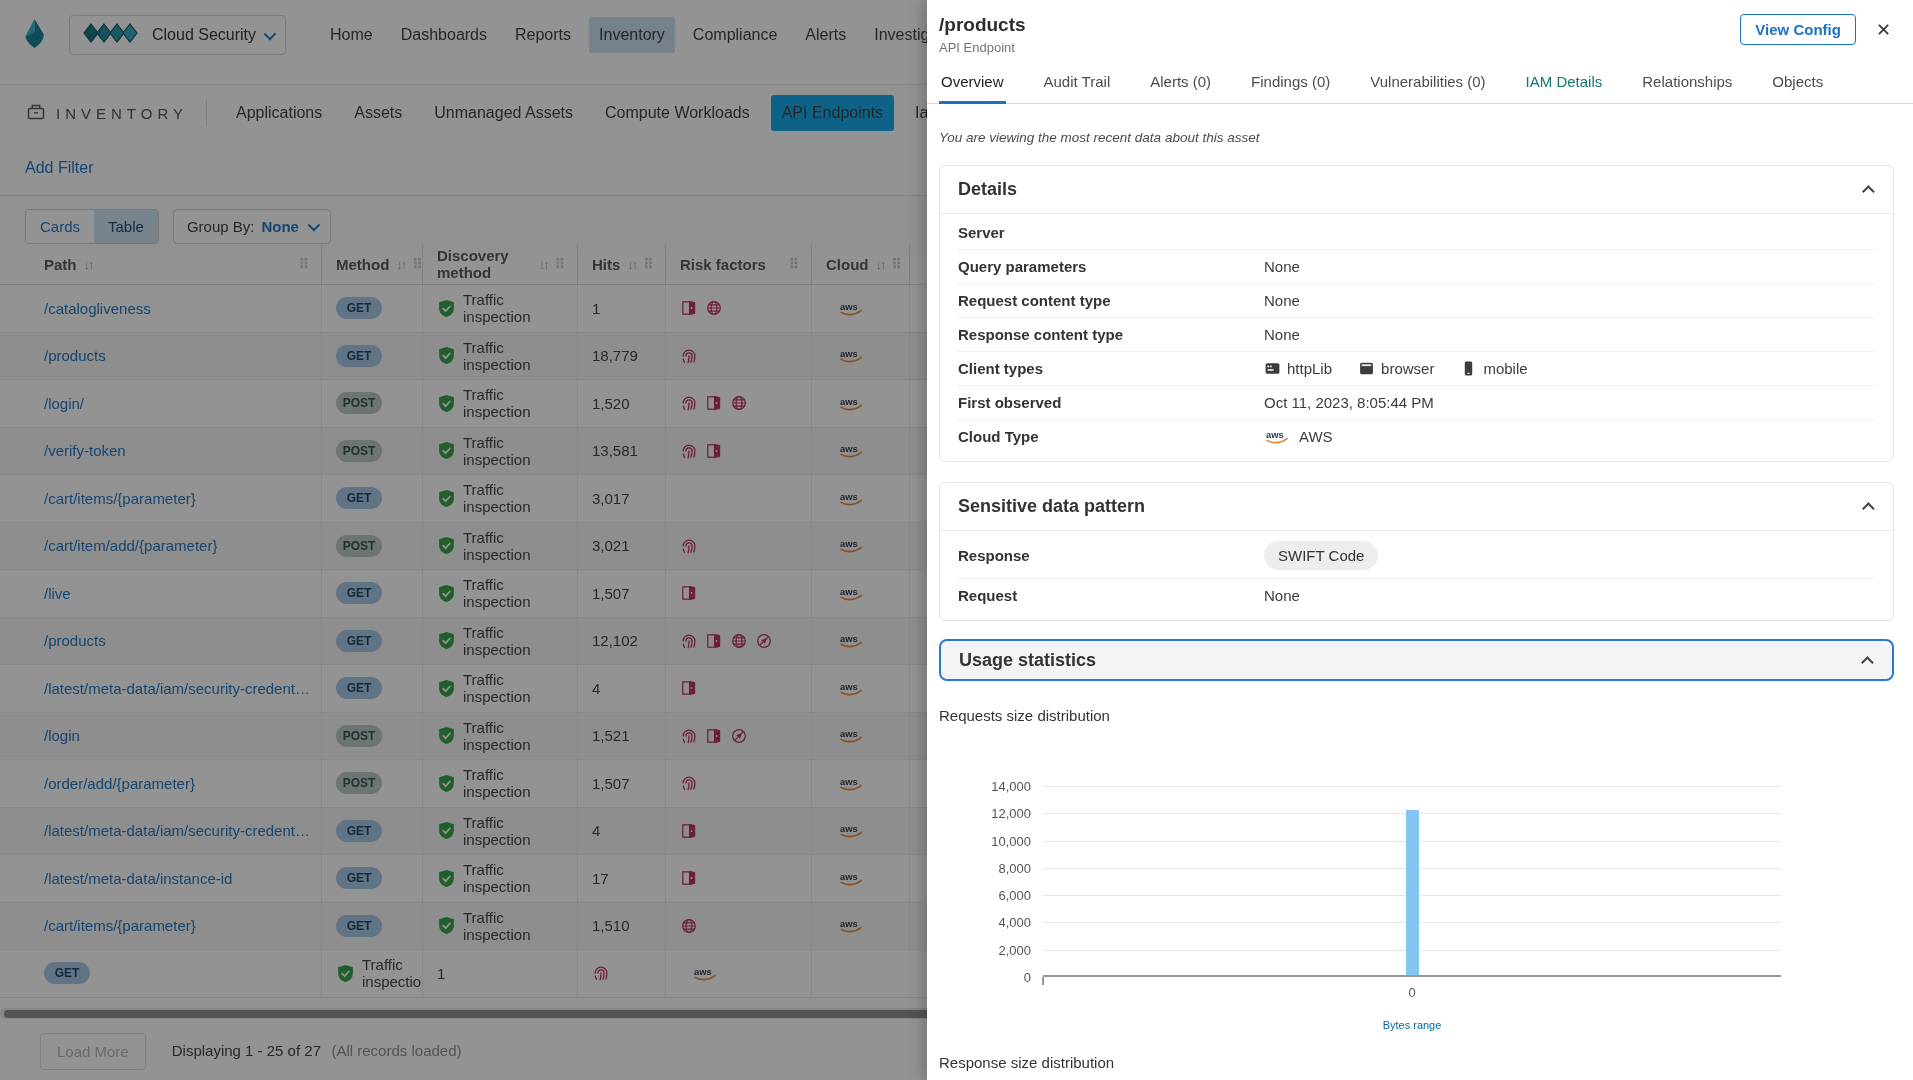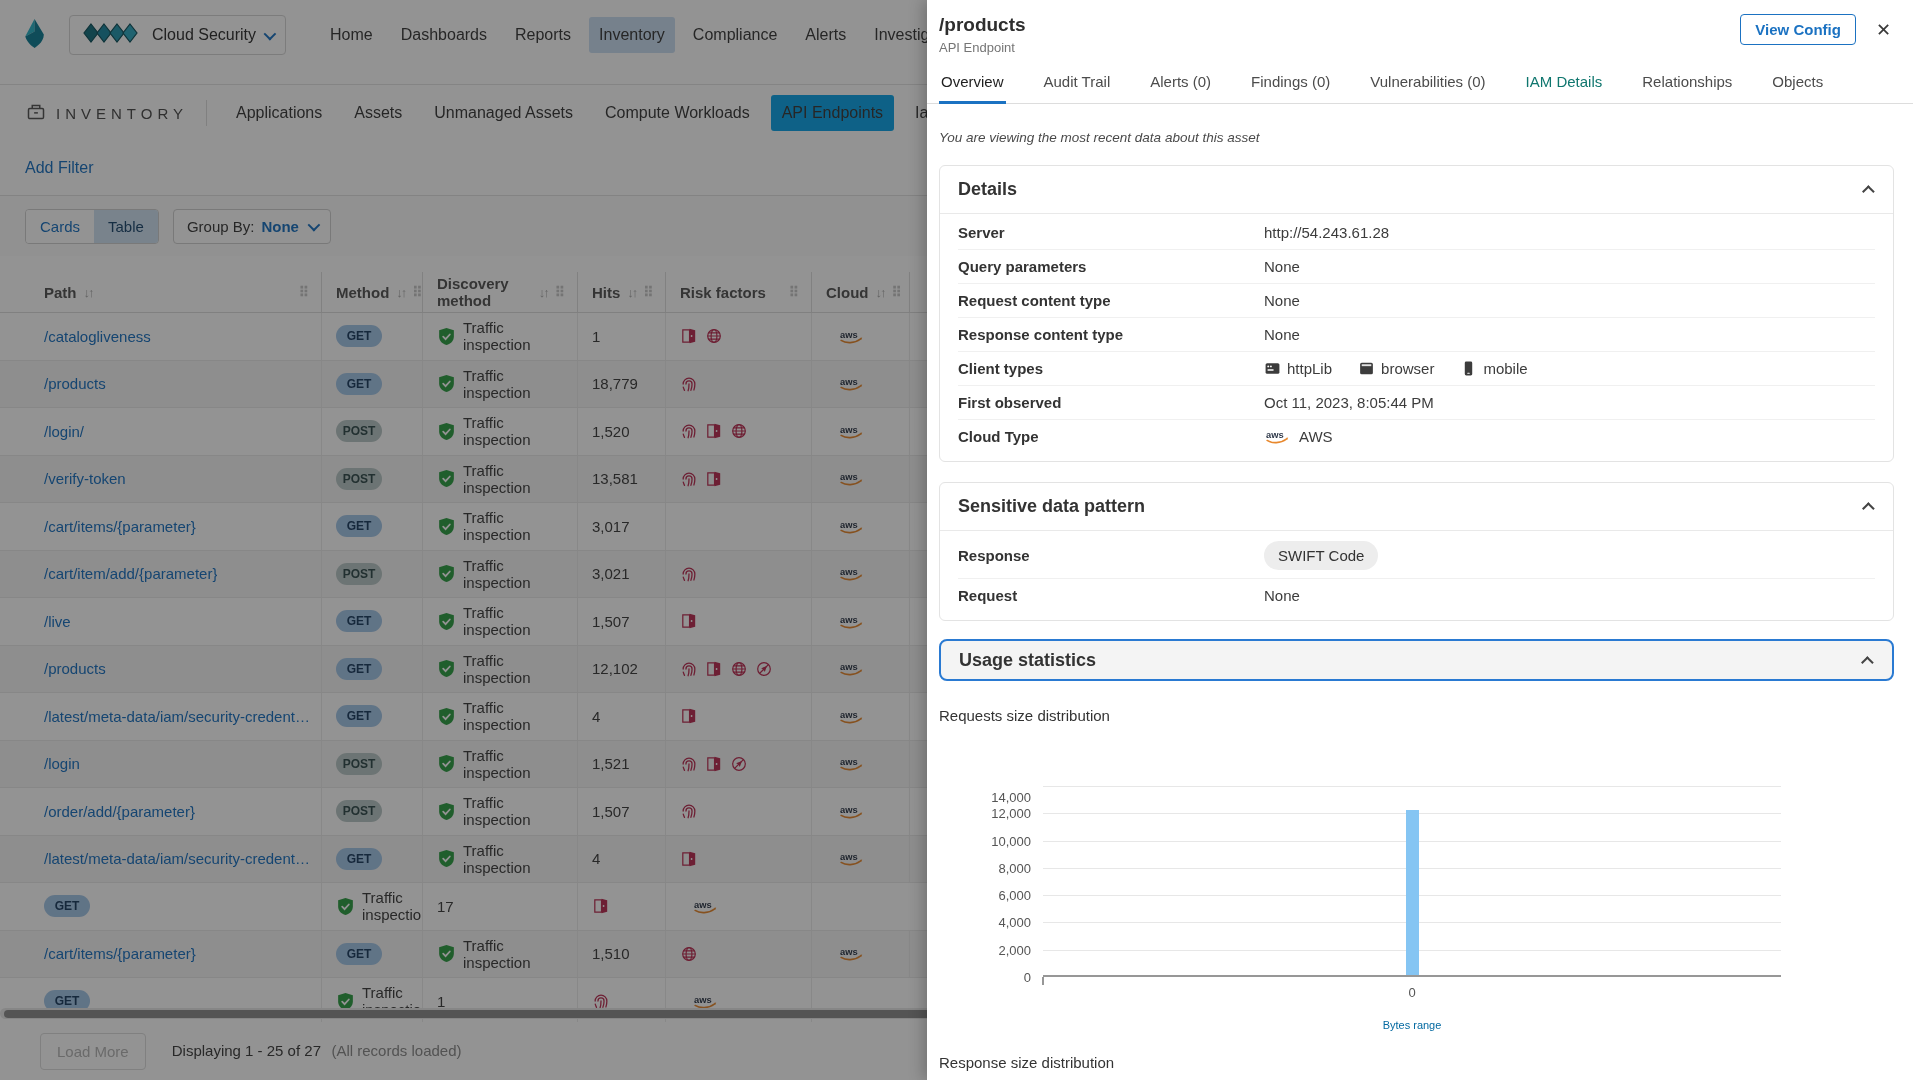--- a/index.html
+++ b/index.html
@@ -28,21 +28,21 @@
 
   .toolbar{position:absolute;left:0;top:196px;width:100%;height:60px;display:flex;align-items:center;padding-left:25px;gap:14px;background:#fbfbfb}
   .seg{display:flex;border:1px solid #cfcfcf;border-radius:4px;overflow:hidden;background:#fff}
   .seg button{font-family:inherit;font-size:15px;padding:8px 14px;border:none;background:#fff;color:#1b72c2;cursor:pointer}
   .seg button.active{background:#cfe2f3;color:#1d486e}
   .groupby{display:flex;align-items:center;gap:7px;border:1px solid #cfcfcf;border-radius:4px;background:#fff;padding:8px 13px;font-size:15px;cursor:pointer}
   .groupby .gb-label{color:#3a3a3a}
   .groupby .gb-value{color:#1b72c2;font-weight:700}
   .groupby .chev-down{margin-left:2px}
 
-  .tablewrap{position:absolute;left:0;top:272px;width:1020px}
+  .tablewrap{position:absolute;left:0;top:244px;width:1020px}
   .trow{display:grid;grid-template-columns:321px 101px 155px 88px 146px 98px 111px;align-items:center}
   .thead{height:41px;border-bottom:1px solid #dcdcdc}
   .th{display:flex;align-items:center;gap:7px;font-size:15px;font-weight:700;color:#555;height:100%;padding:0 8px 0 14px;position:relative}
   .th:first-child{padding-left:44px}
   .th + .th{border-left:1px solid #dedede}
   .sort-glyph{color:#a8a8a8;font-size:13px;letter-spacing:-2px;cursor:pointer}
   .drag-glyph{color:#c6c6c6;font-size:14px;margin-left:auto;cursor:grab;padding-right:4px}
   .tbody .trow{height:47.5px;border-bottom:1px solid #e9e9e9;background:#fff;cursor:pointer}
   .tbody .trow:nth-child(even){background:#f6f6f6}
   .td{height:100%;display:flex;align-items:center;gap:7px;padding:0 8px 0 14px;overflow:hidden}
@@ -741,20 +741,23 @@
                 <text x="2" y="9.5" font-family="Liberation Sans, sans-serif" font-size="9" font-weight="bold" fill="#2d3748">aws</text>
                 <path d="M3 11.8c4.5 3 13 3 18.5-1.3" stroke="#e8882d" stroke-width="1.5" fill="none" stroke-linecap="round"></path>
                 <path d="M21 9.4l2.3-.4-.9 2.3z" fill="#e8882d"></path>
               </svg>
             </span>
           </div>
           <div class="td"></div>
         </div>
         <div class="trow">
           <div class="td">
+            <a class="path" href="#">/latest/meta-data/instance-id</a>
+          </div>
+          <div class="td">
             <span class="pill get">GET</span>
           </div>
           <div class="td">
             <span style="display: inline-flex; align-items: center;">
               <svg width="19" height="19" viewBox="0 0 16 16">
                 <path d="M8 .8l6.2 2v5.1c0 3.6-2.6 6.2-6.2 7.3C4.4 14.1 1.8 11.5 1.8 7.9V2.8z" fill="#2f9e44"></path>
                 <path d="M5.2 8.2l2 2 3.6-3.9" stroke="#fff" stroke-width="1.5" fill="none" stroke-linecap="round"></path>
               </svg>
             </span>
             <span class="disc-text">Traffic inspection</span>
@@ -903,21 +906,20 @@
     <div class="notice">You are viewing the most recent data about this asset</div>
 
     <div class="card">
       <div class="card-head">
         <span class="card-title">Details</span>
         <span class="chev-up"></span>
       </div>
       <div class="card-body" id="details-rows">
           <div class="drow">
             <div class="dlabel">Server</div>
-            <div class="dvalue">http://54.243.61.28</div>
           </div>
           <div class="drow">
             <div class="dlabel">Query parameters</div>
             <div class="dvalue">None</div>
           </div>
           <div class="drow">
             <div class="dlabel">Request content type</div>
             <div class="dvalue">None</div>
           </div>
           <div class="drow">
@@ -997,21 +999,21 @@
         </div>
     </div>
 
     <div class="usage-head">
       <span class="usage-title">Usage statistics</span>
       <span class="chev-up"></span>
     </div>
 
     <div class="chart-section-title">Requests size distribution</div>
     <div class="chart" id="req-chart">
-        <div class="ylab" style="top: 63px;">14,000</div>
+        <div class="ylab" style="top: 52px;">14,000</div>
         <div class="ylab" style="top: 79.2857px;">12,000</div>
         <div class="ylab" style="top: 106.571px;">10,000</div>
         <div class="ylab" style="top: 133.857px;">8,000</div>
         <div class="ylab" style="top: 161.143px;">6,000</div>
         <div class="ylab" style="top: 188.429px;">4,000</div>
         <div class="ylab" style="top: 215.714px;">2,000</div>
         <div class="ylab" style="top: 243px;">0</div>
         <div class="xtick-lab" style="left: calc(473px); top: 251px;">0</div>
         <div class="xaxis-lab" style="left: calc(473px); top: 285px;">Bytes range</div>
         <div class="plot">

